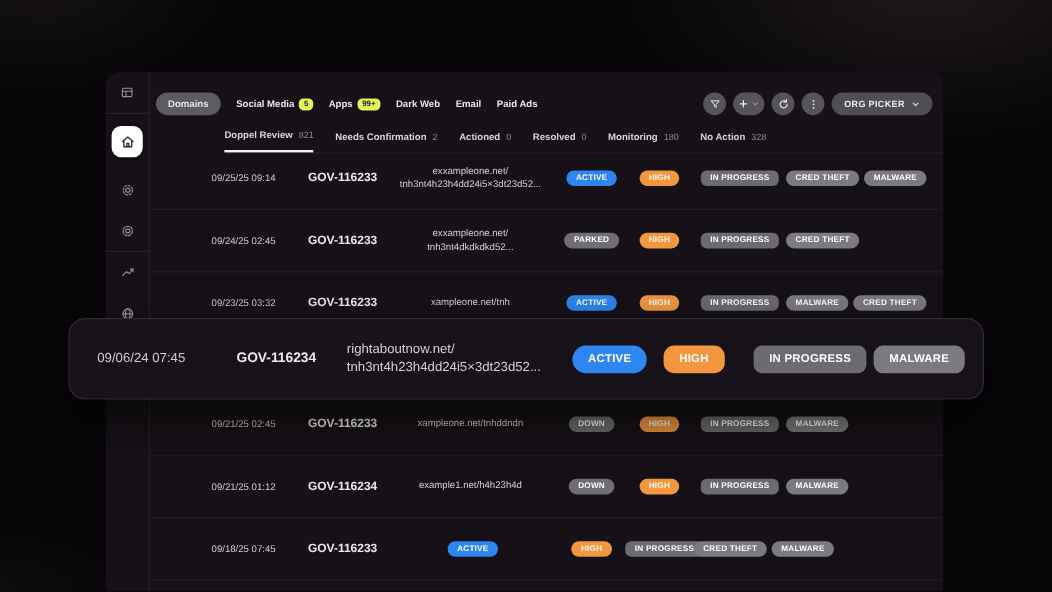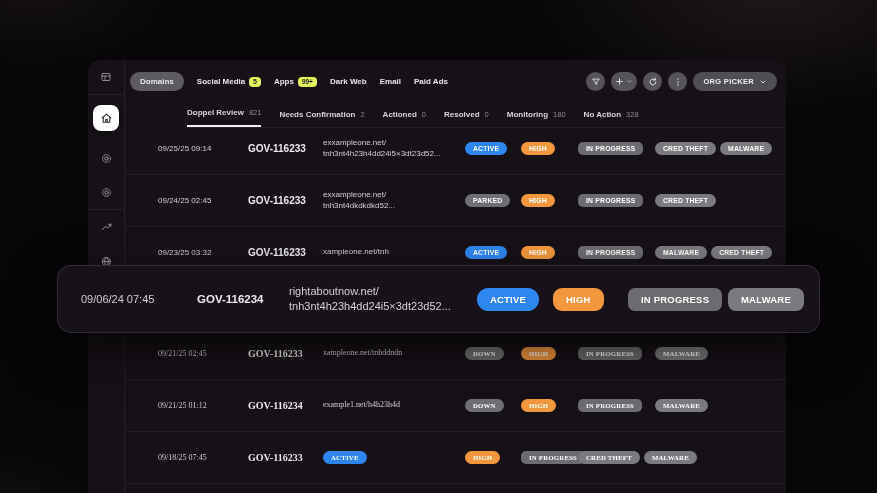--- a/index.html
+++ b/index.html
@@ -32,21 +32,21 @@
   .sb-sep { width:37px; height:0; border-top:1px solid rgba(255,255,255,0.07); }
   .sb-home {
     width:26px; height:26px; margin:10px 0; border-radius:8px; background:#ffffff;
     display:flex; align-items:center; justify-content:center;
     box-shadow:0 1px 4px rgba(0,0,0,.5);
   }
   .sb-ic { stroke:#97959b; fill:none; stroke-width:1.8; stroke-linecap:round; stroke-linejoin:round; }
   
   .toolbar {
     position:absolute; left:42px; right:9px; top:12px; height:24px;
-    display:flex; align-items:flex-start;
+    display:flex; align-items:flex-end;
   }
   .tabs { display:flex; align-items:center; gap:13px; }
   .tab { display:flex; align-items:center; gap:4px; font-size:8px; font-weight:700; color:#e9e7eb; cursor:pointer; white-space:nowrap; }
   .tab.active { background:#5d5b60; padding:5px 10px; border-radius:999px; }
   .tab .cnt-badge { background:#e6f45c; color:#1d1d1d; font-size:6.5px; font-weight:700; padding:1.5px 4px; border-radius:4px; }
   .toolbar-right { margin-left:auto; display:flex; align-items:center; gap:6px; }
   .search {
     width:110px; height:19px; border:1px solid #45424a; border-radius:999px;
     background:rgba(255,255,255,0.02); display:flex; align-items:center; gap:4px; padding:0 8px;
   }
@@ -67,23 +67,23 @@
   .subtabs {
     position:absolute; left:55px; right:0; top:46px; height:22px;
     display:flex; align-items:flex-end; gap:18px;
     border-bottom:1px solid rgba(255,255,255,0.07);
     margin-left:44px;
   }
   .subtab { display:flex; align-items:center; gap:5px; font-size:8px; font-weight:700; color:#d8d6da; padding-bottom:8px; cursor:pointer; white-space:nowrap; }
   .subtab .cnt { color:#8c8a90; font-weight:400; font-size:7.5px; }
   .subtab.active { border-bottom:2px solid #f2f0f4; }
   
-  .rows { position:absolute; left:37px; right:0; }
+  .rows { position:absolute; left:37px; right:0;text-align:center; }
   #rows-top { top:63px; }
-  #rows-bottom { top:268px;font-family:Liberation Serif, serif; }
+  #rows-bottom { top:268px; }
   .row {
     display:grid; grid-template-columns:90px 75px 142px 56px 57px 77px 1fr;
     align-items:center; height:52px; padding-left:33px;
     border-bottom:1px solid rgba(255,255,255,0.05);
     font-size:8px; color:#d3d1d5; cursor:pointer;
   }
   .cell.date { color:#cfcdd1; }
   .cell.id { font-weight:700; color:#ebe9ed; font-size:10px; }
   .cell.name { white-space:pre-line; line-height:1.35; color:#d3d1d5; padding-right:4px; }
   .cell.tags { display:flex; gap:4px; }

